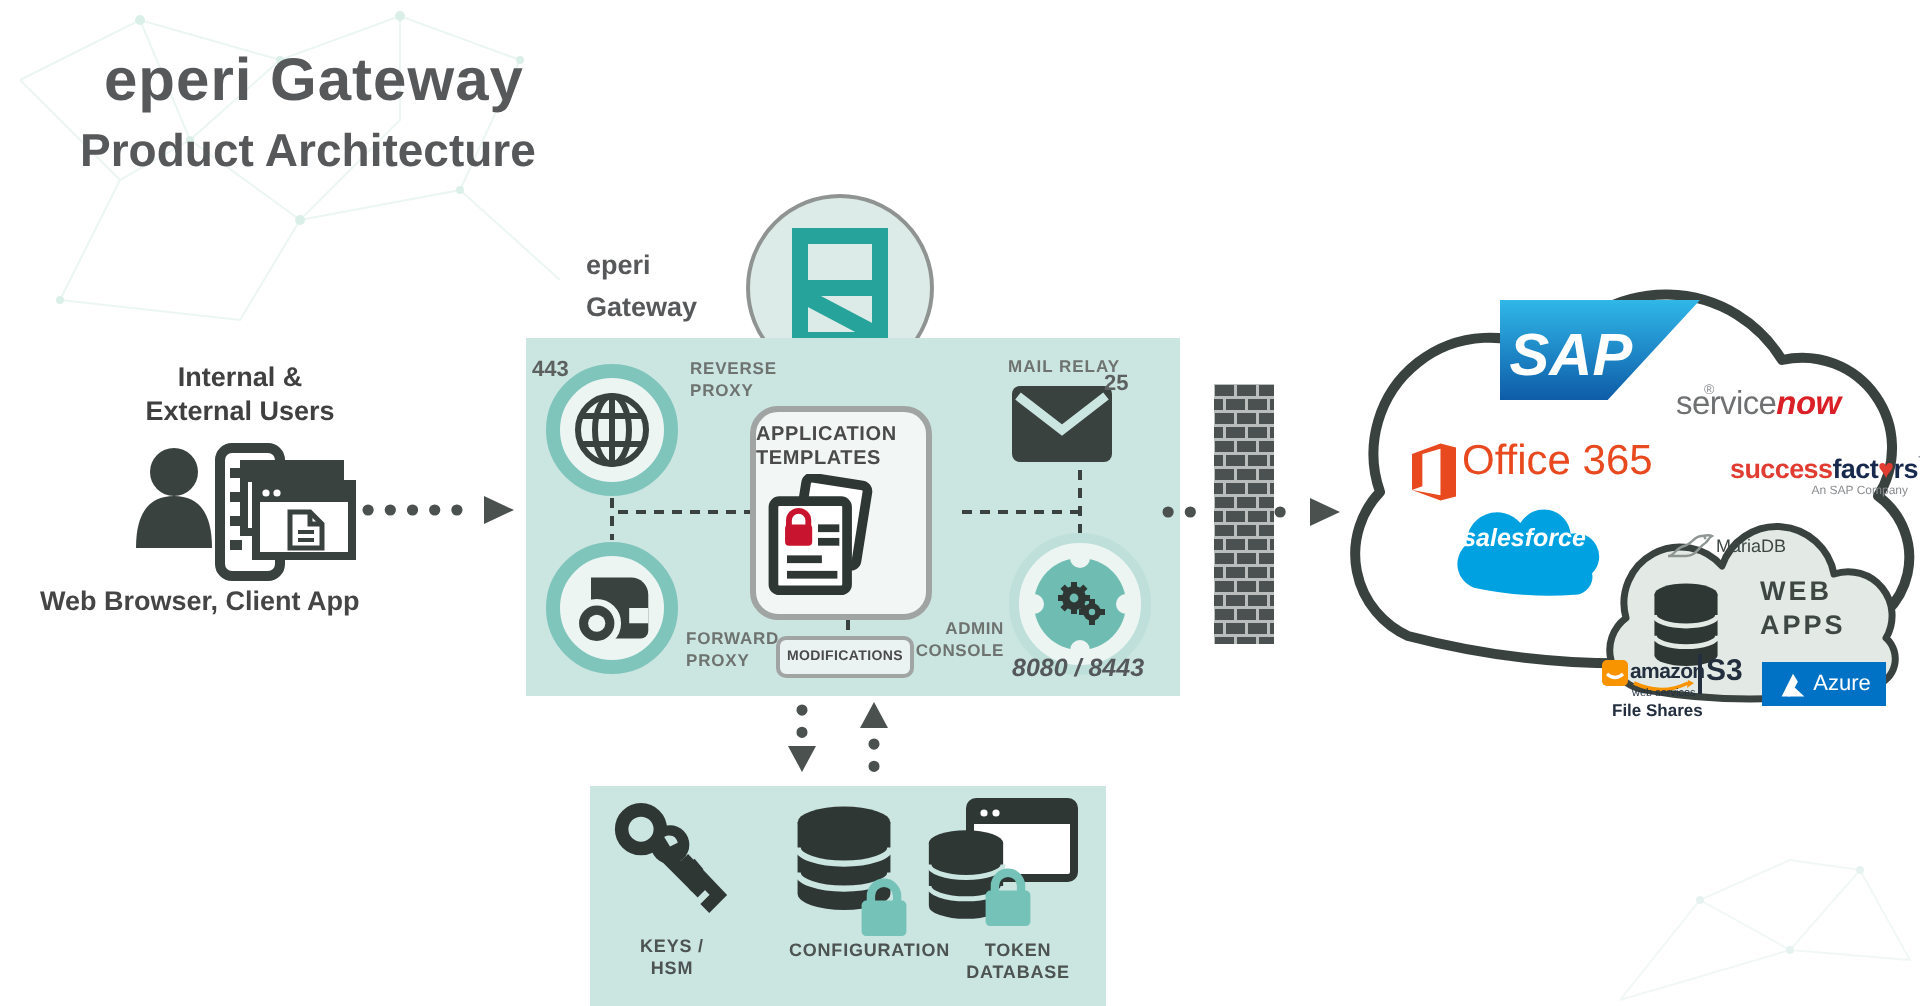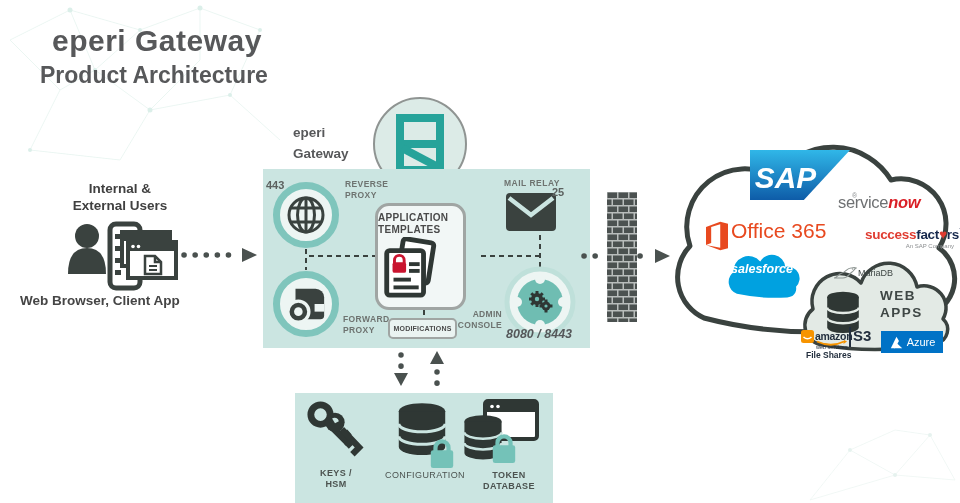--- a/index.html
+++ b/index.html
@@ -75,21 +75,21 @@
   .aws-s3{left:853px;top:327px;font-size:15px;font-weight:bold;color:#232f3e;}
   .aws-caption{left:806px;top:350px;font-size:8.5px;font-weight:bold;color:#232f3e;}
   .azure-box{left:881px;top:331px;width:62px;height:22px;background:#0072c6;display:flex;align-items:center;justify-content:center;gap:3px;}
   .azure-text{color:#ffffff;font-size:11px;}
   
   .backend-box{left:295px;top:393px;width:258px;height:110px;background:#cbe5e1;}
   .keys-icon{left:306px;top:401px;}
   .keys-label{left:297px;top:468px;width:78px;text-align:center;font-size:9px;font-weight:bold;color:#4c5350;line-height:11px;letter-spacing:0.4px;}
   .config-db{left:397px;top:402px;}
   .config-lock{left:428px;top:438px;}
-  .config-label{left:375px;top:470px;width:100px;text-align:center;font-size:9px;font-weight:normal;color:#4c5350;letter-spacing:0.4px;}
+  .config-label{left:375px;top:470px;width:100px;text-align:right;font-size:9px;font-weight:bold;color:#4c5350;letter-spacing:0.4px;}
   .token-window{left:483px;top:399px;}
   .token-db{left:463px;top:414px;}
   .token-lock{left:490px;top:433px;}
   .token-label{left:470px;top:470px;width:78px;text-align:center;font-size:9px;font-weight:bold;color:#4c5350;line-height:11px;letter-spacing:0.4px;}
 </style>
 </head>
 <body>
 
 <div id="canvas">
 

